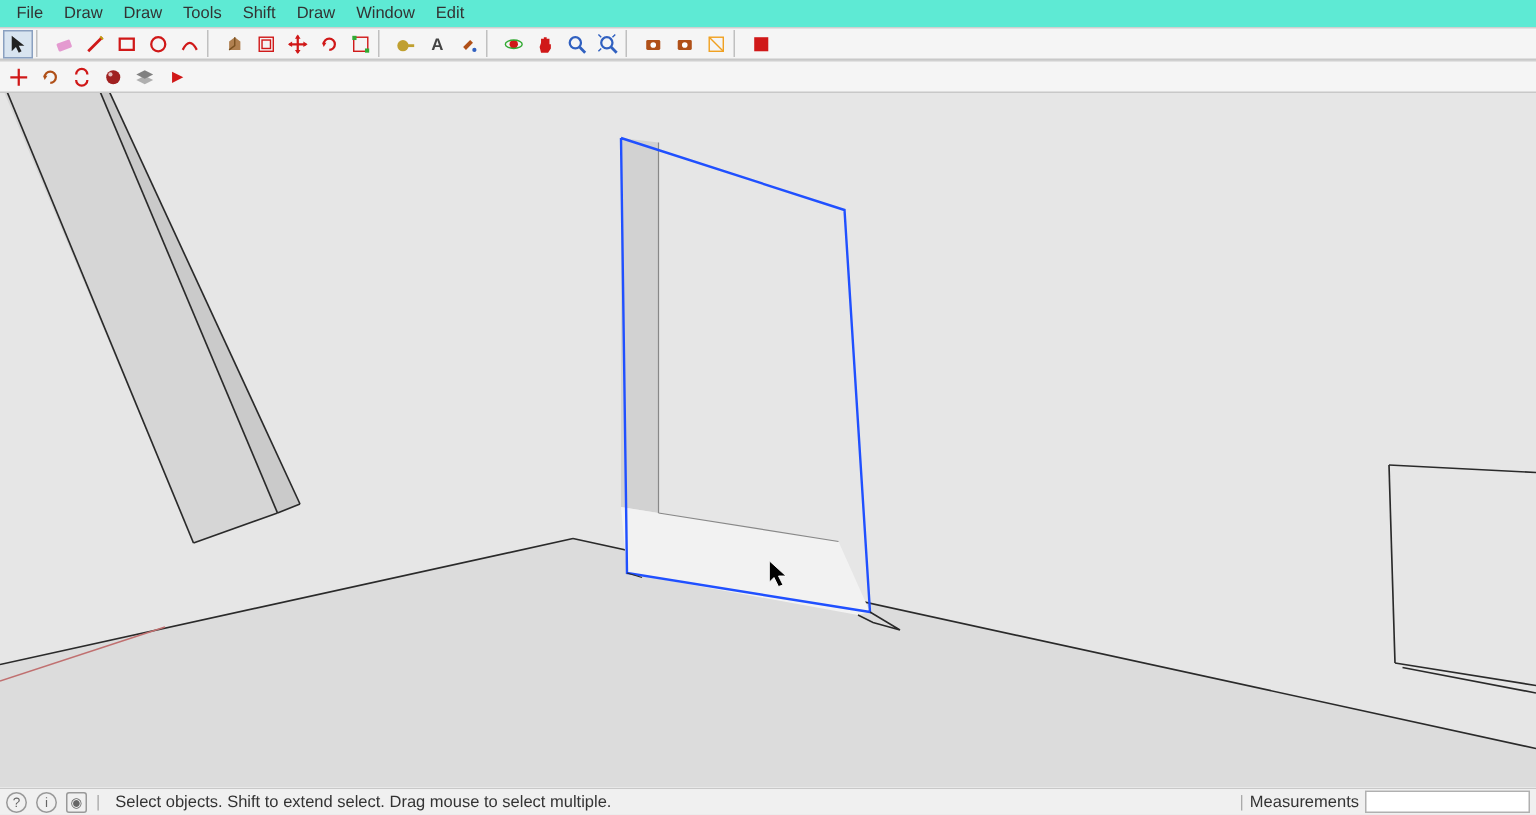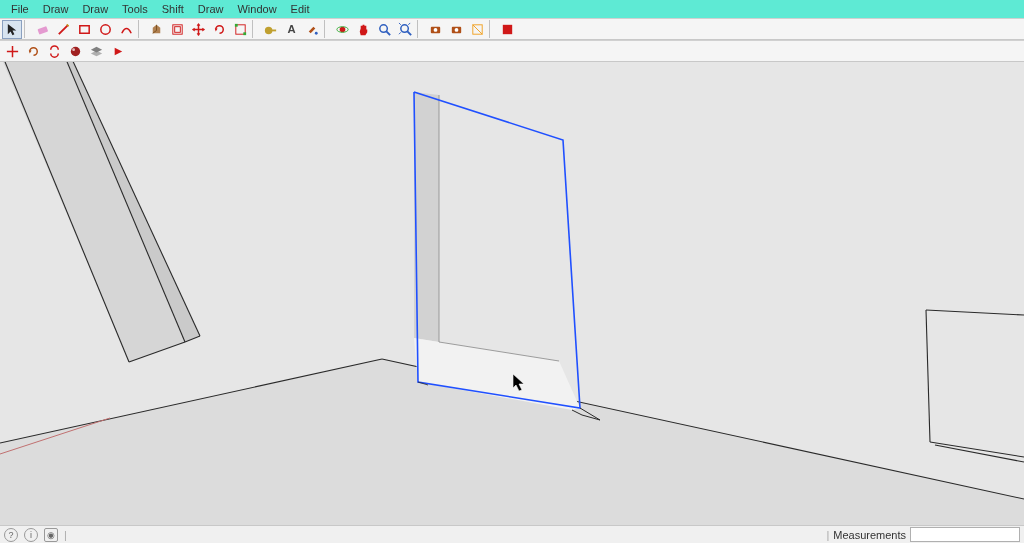--- a/index.html
+++ b/index.html
@@ -259,19 +259,20 @@
 </svg>
 
 </div>
 
 <div class="status-bar">
   <div class="status-left">
     <div class="status-icon">?</div>
     <div class="status-icon">i</div>
     <div class="status-icon" style="border-radius:2px;">◉</div>
     <span class="status-sep">|</span>
+    <span class="status-hint">Select objects. Shift to extend select. Drag mouse to select multiple.</span>
   </div>
   <div class="status-right">
     <span class="status-sep">|</span>
     <span>Measurements</span>
     <div class="meas-box"></div>
   </div>
 </div>
 
 </body></html>

